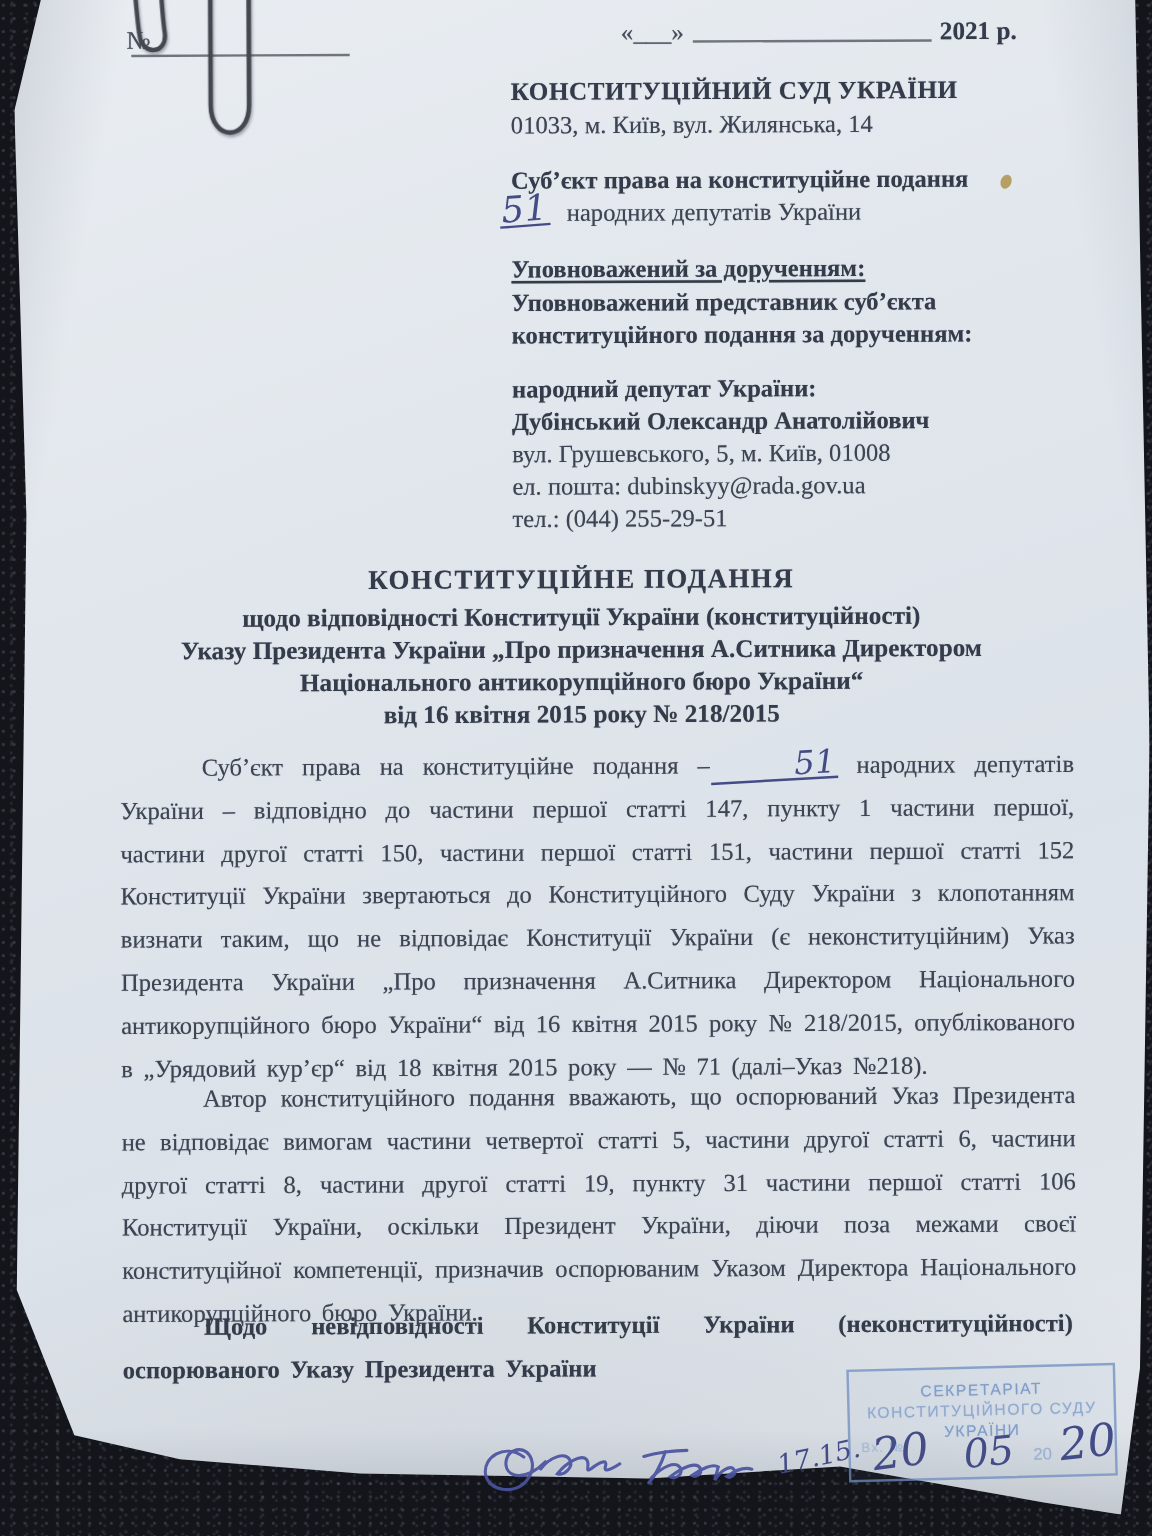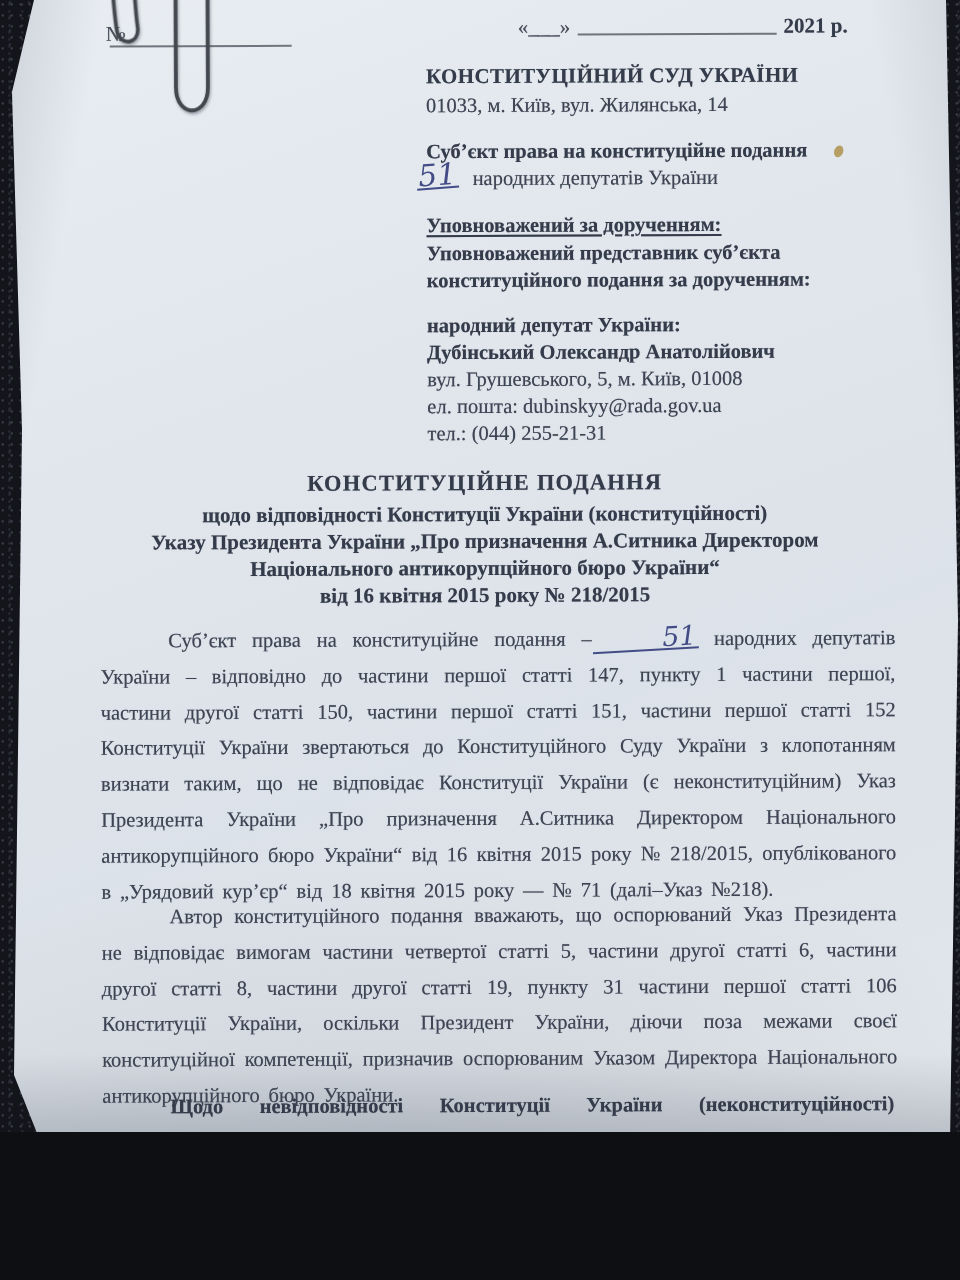--- a/index.html
+++ b/index.html
@@ -1,17 +1,17 @@
 <!DOCTYPE html>
 <html><head>
 <meta charset="utf-8">
 <style>
   html,body { margin:0; padding:0; background:#0e0f13; }
   .photo {
-    position:relative; width:960px; height:1132px; overflow:hidden;
+    position:relative; width:960px; height:1280px; overflow:hidden;
     background-color:#14151b;
     background-image:
       radial-gradient(circle at 30% 40%, rgba(130,140,160,.28) 0 1px, transparent 1.6px),
       radial-gradient(circle at 72% 64%, rgba(95,105,125,.22) 0 1px, transparent 1.6px),
       radial-gradient(circle at 52% 18%, rgba(160,170,185,.14) 0 1px, transparent 1.8px);
     background-size: 9px 11px, 13px 7px, 19px 14px;
     font-family:"Liberation Serif", serif;
   }
   .paper {
     position:absolute; inset:0;
@@ -126,21 +126,21 @@
     </div>
 
     <div class="abs auth-head b">Уповноважений за дорученням:</div>
     <div class="abs auth-l1 b">Уповноважений представник суб’єкта</div>
     <div class="abs auth-l2 b">конституційного подання за дорученням:</div>
 
     <div class="abs dep-role b">народний депутат України:</div>
     <div class="abs dep-name b">Дубінський Олександр Анатолійович</div>
     <div class="abs dep-addr">вул. Грушевського, 5, м. Київ, 01008</div>
     <div class="abs dep-mail">ел. пошта: dubinskyy@rada.gov.ua</div>
-    <div class="abs dep-tel">тел.: (044) 255-21-31</div>
+    <div class="abs dep-tel">тел.: (044) 255-29-51</div>
 
     <div class="abs title-block">
       <div class="title-l1">КОНСТИТУЦІЙНЕ ПОДАННЯ</div>
       <div class="title-ln">щодо відповідності Конституції України (конституційності)</div>
       <div class="title-ln">Указу Президента України „Про призначення А.Ситника Директором</div>
       <div class="title-ln">Національного антикорупційного бюро України“</div>
       <div class="title-ln">від 16 квітня 2015 року № 218/2015</div>
     </div>
 
     <p class="abs para p1"><span>Суб’єкт права на конституційне подання –</span><span class="hand hand51-in">51</span>

